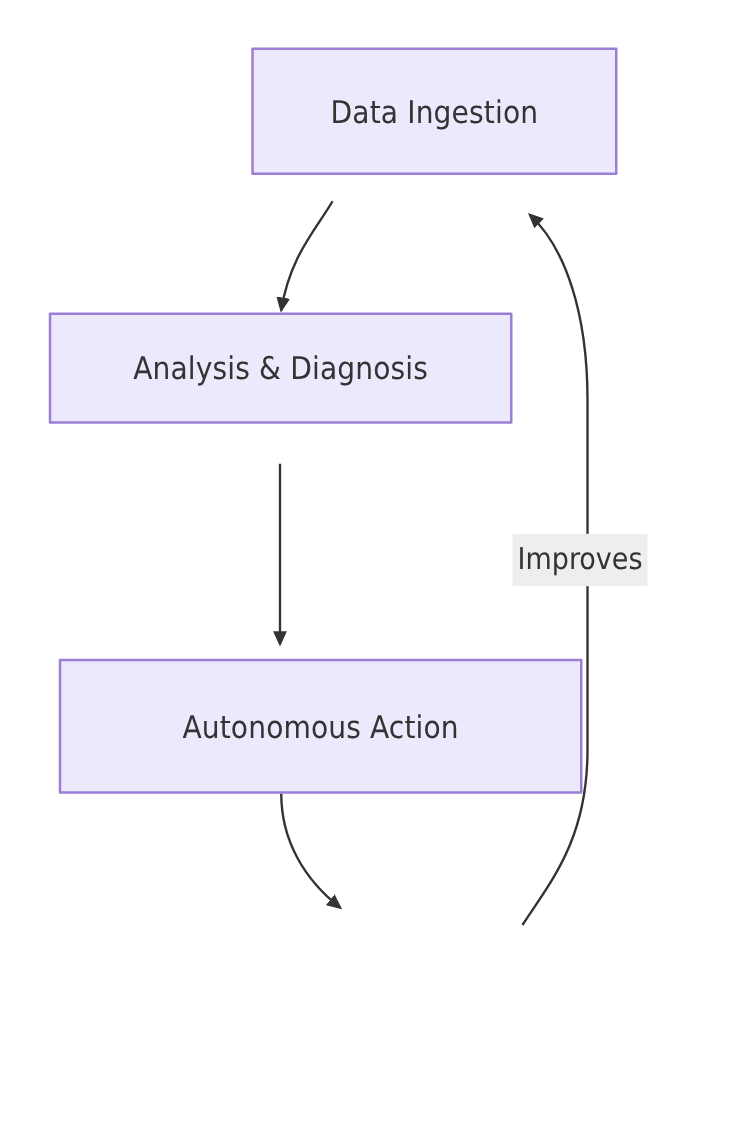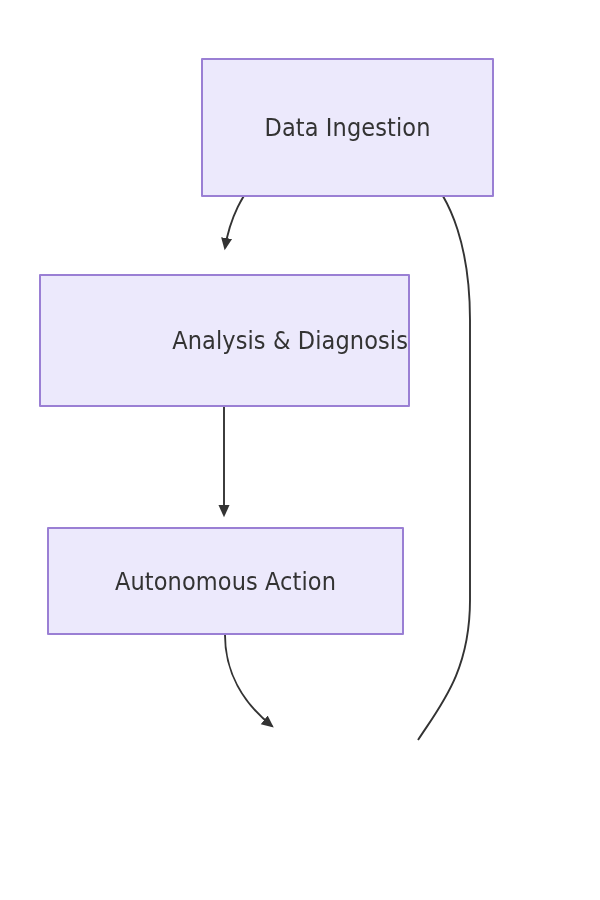--- a/index.html
+++ b/index.html
@@ -73,27 +73,28 @@
 
     <path d="M 266,161 C 252,185 232,205 225,248" fill="none" stroke="#333333" stroke-width="1.9" marker-end="url(#arrow)"></path>
 
     <path d="M 224,371 L 224,515" fill="none" stroke="#333333" stroke-width="1.9" marker-end="url(#arrow)"></path>
 
     <path d="M 225,635 C 225,672 243,703 272,726" fill="none" stroke="#333333" stroke-width="1.9" marker-end="url(#arrow)"></path>
 
     <path d="M 418,740 C 440,706 470,672 470,600 L 470,320 C 470,250 452,198 424,172" fill="none" stroke="#333333" stroke-width="1.9" marker-end="url(#arrow)"></path>
   </svg>
 
-  <div class="node" style="left:201px; top:58px; width:293px; height:139px;">
+  <div class="node" style="left:201px; top:38px; width:293px; height:102px;">
     <span class="node-label">Data Ingestion</span>
   </div>
 
-  <div class="node" style="left:39px; top:274px; width:371px; height:133px;justify-content:flex-end;">
+  <div class="node" style="left:39px; top:250px; width:371px; height:89px;">
     <span class="node-label">Analysis &amp; Diagnosis</span>
   </div>
 
-  <div class="node" style="left:47px; top:527px; width:357px; height:108px;">
+  <div class="node" style="left:47px; top:527px; width:419px; height:108px;">
     <span class="node-label">Autonomous Action</span>
   </div>
 
 
+  <div class="edge-label" style="left:410px; top:427px;">Improves</div>
 
 </div>
 
 </body></html>

